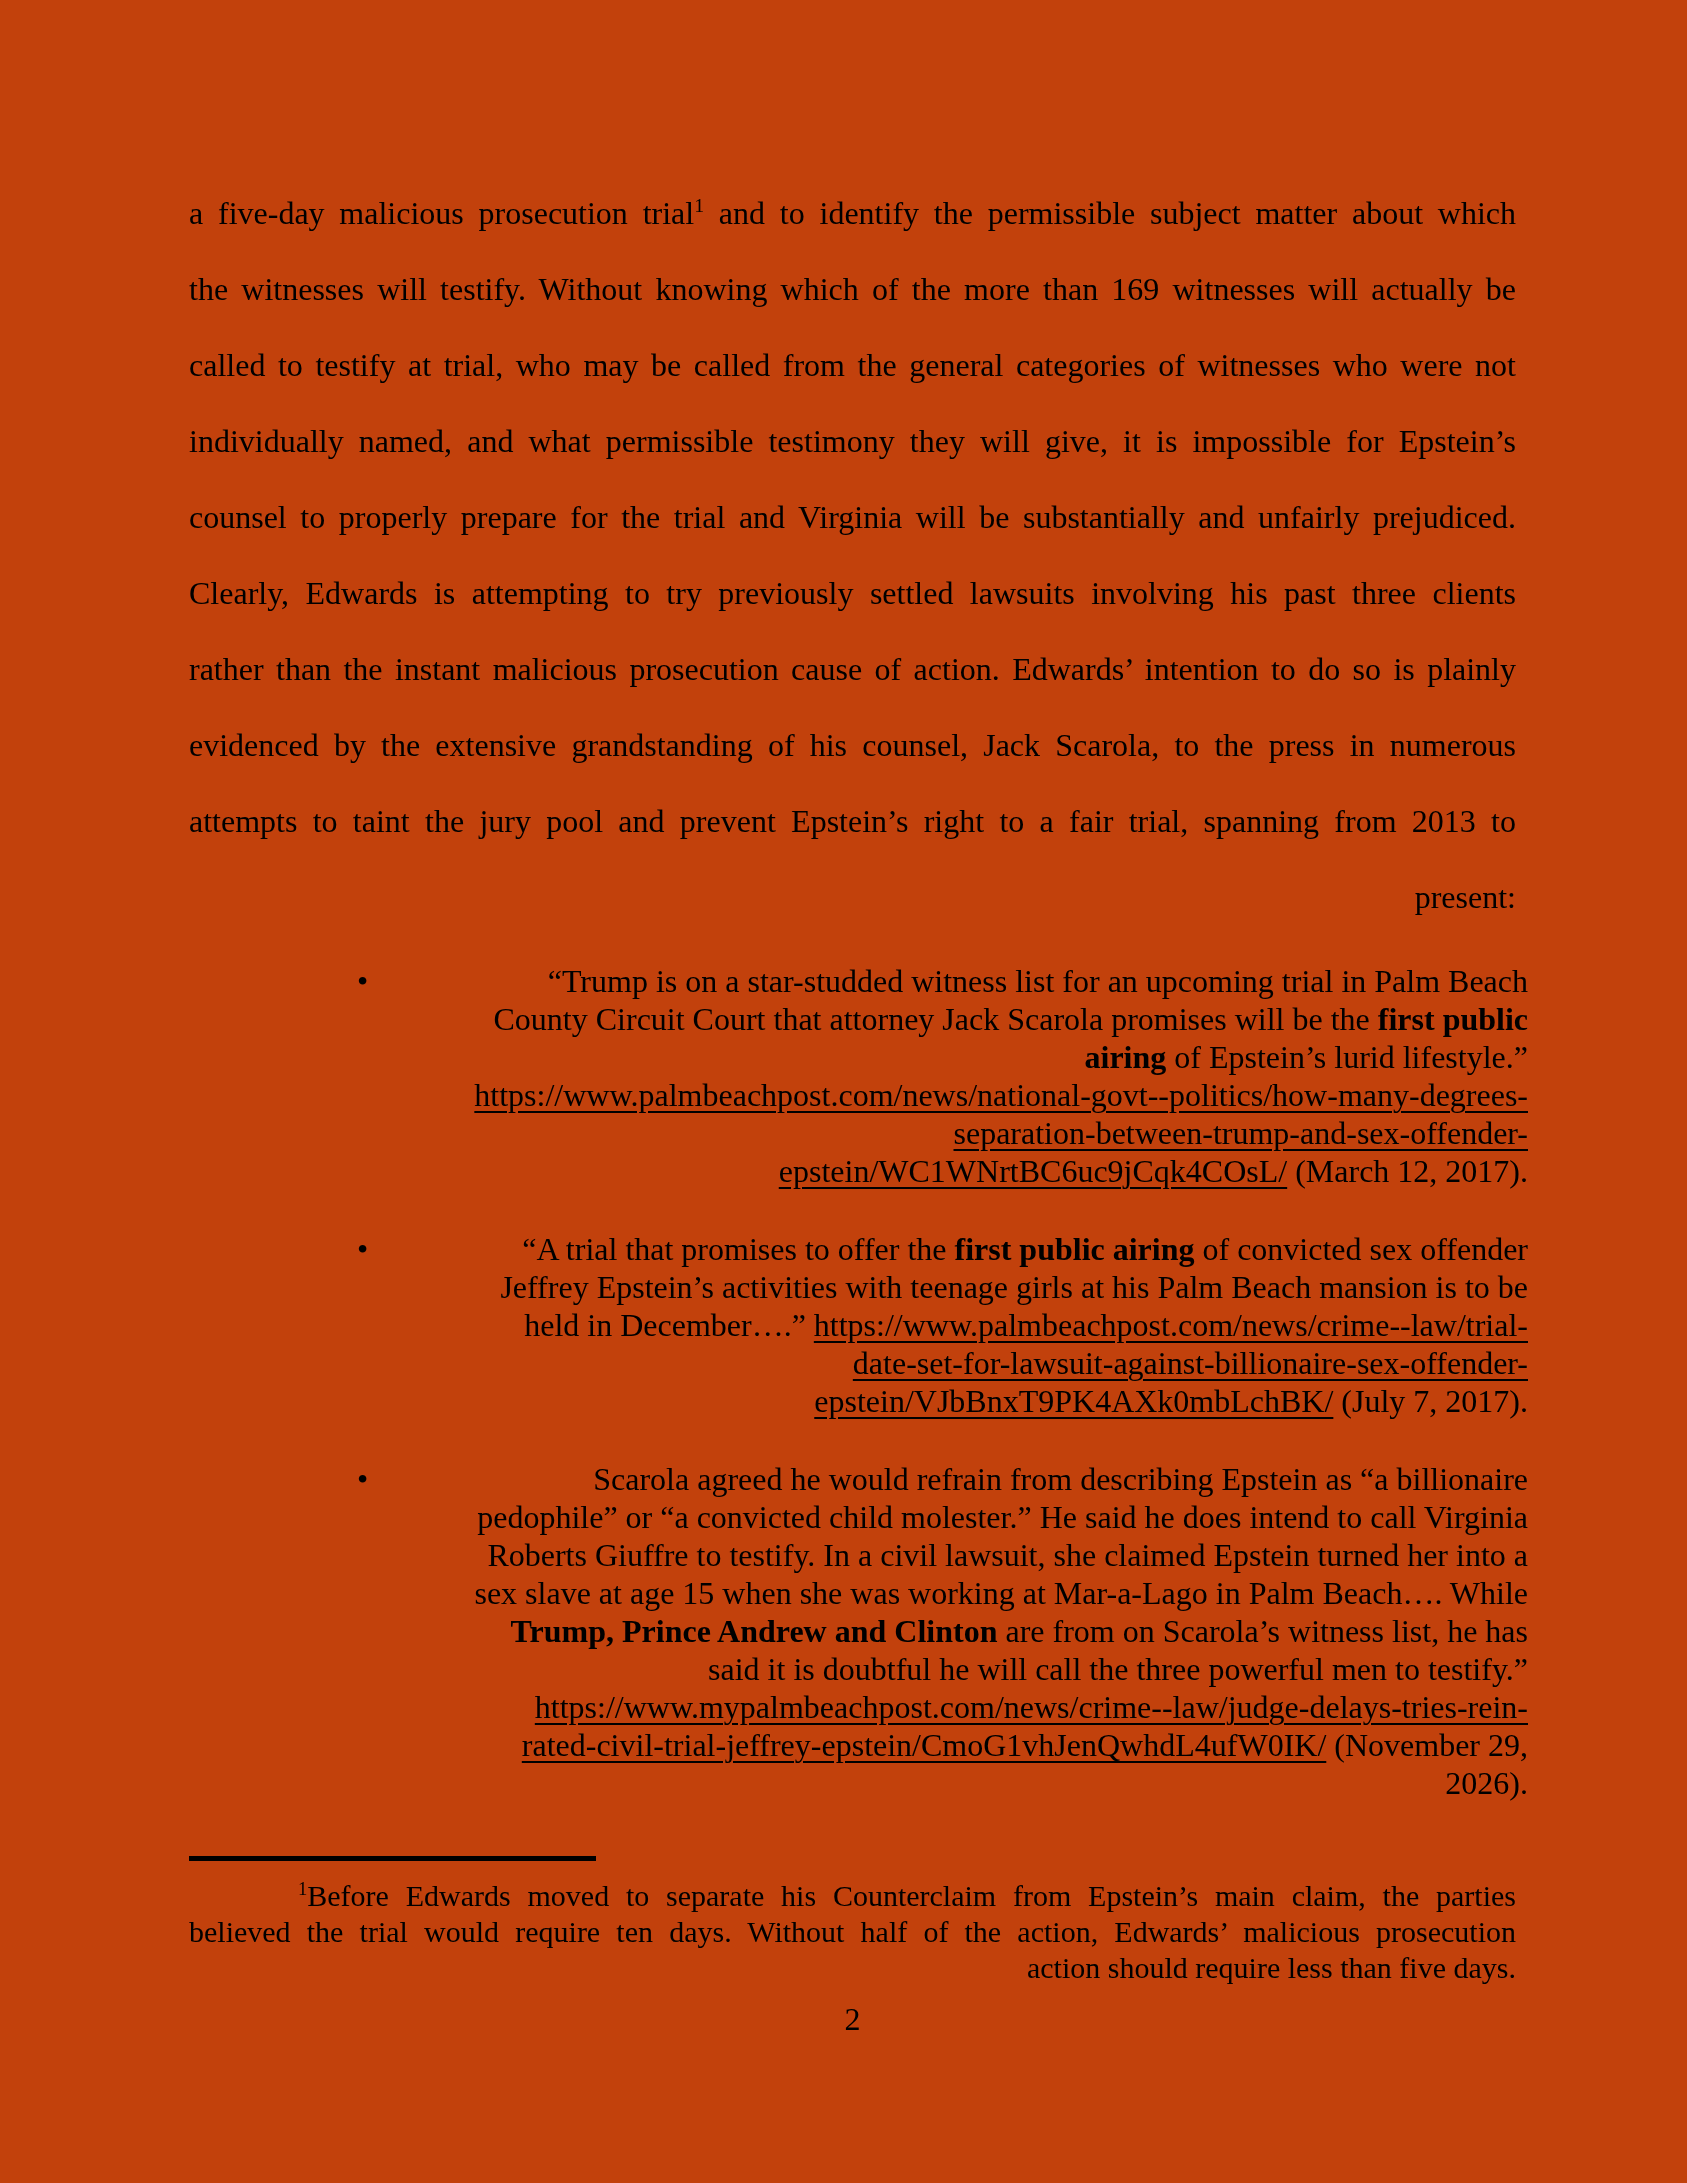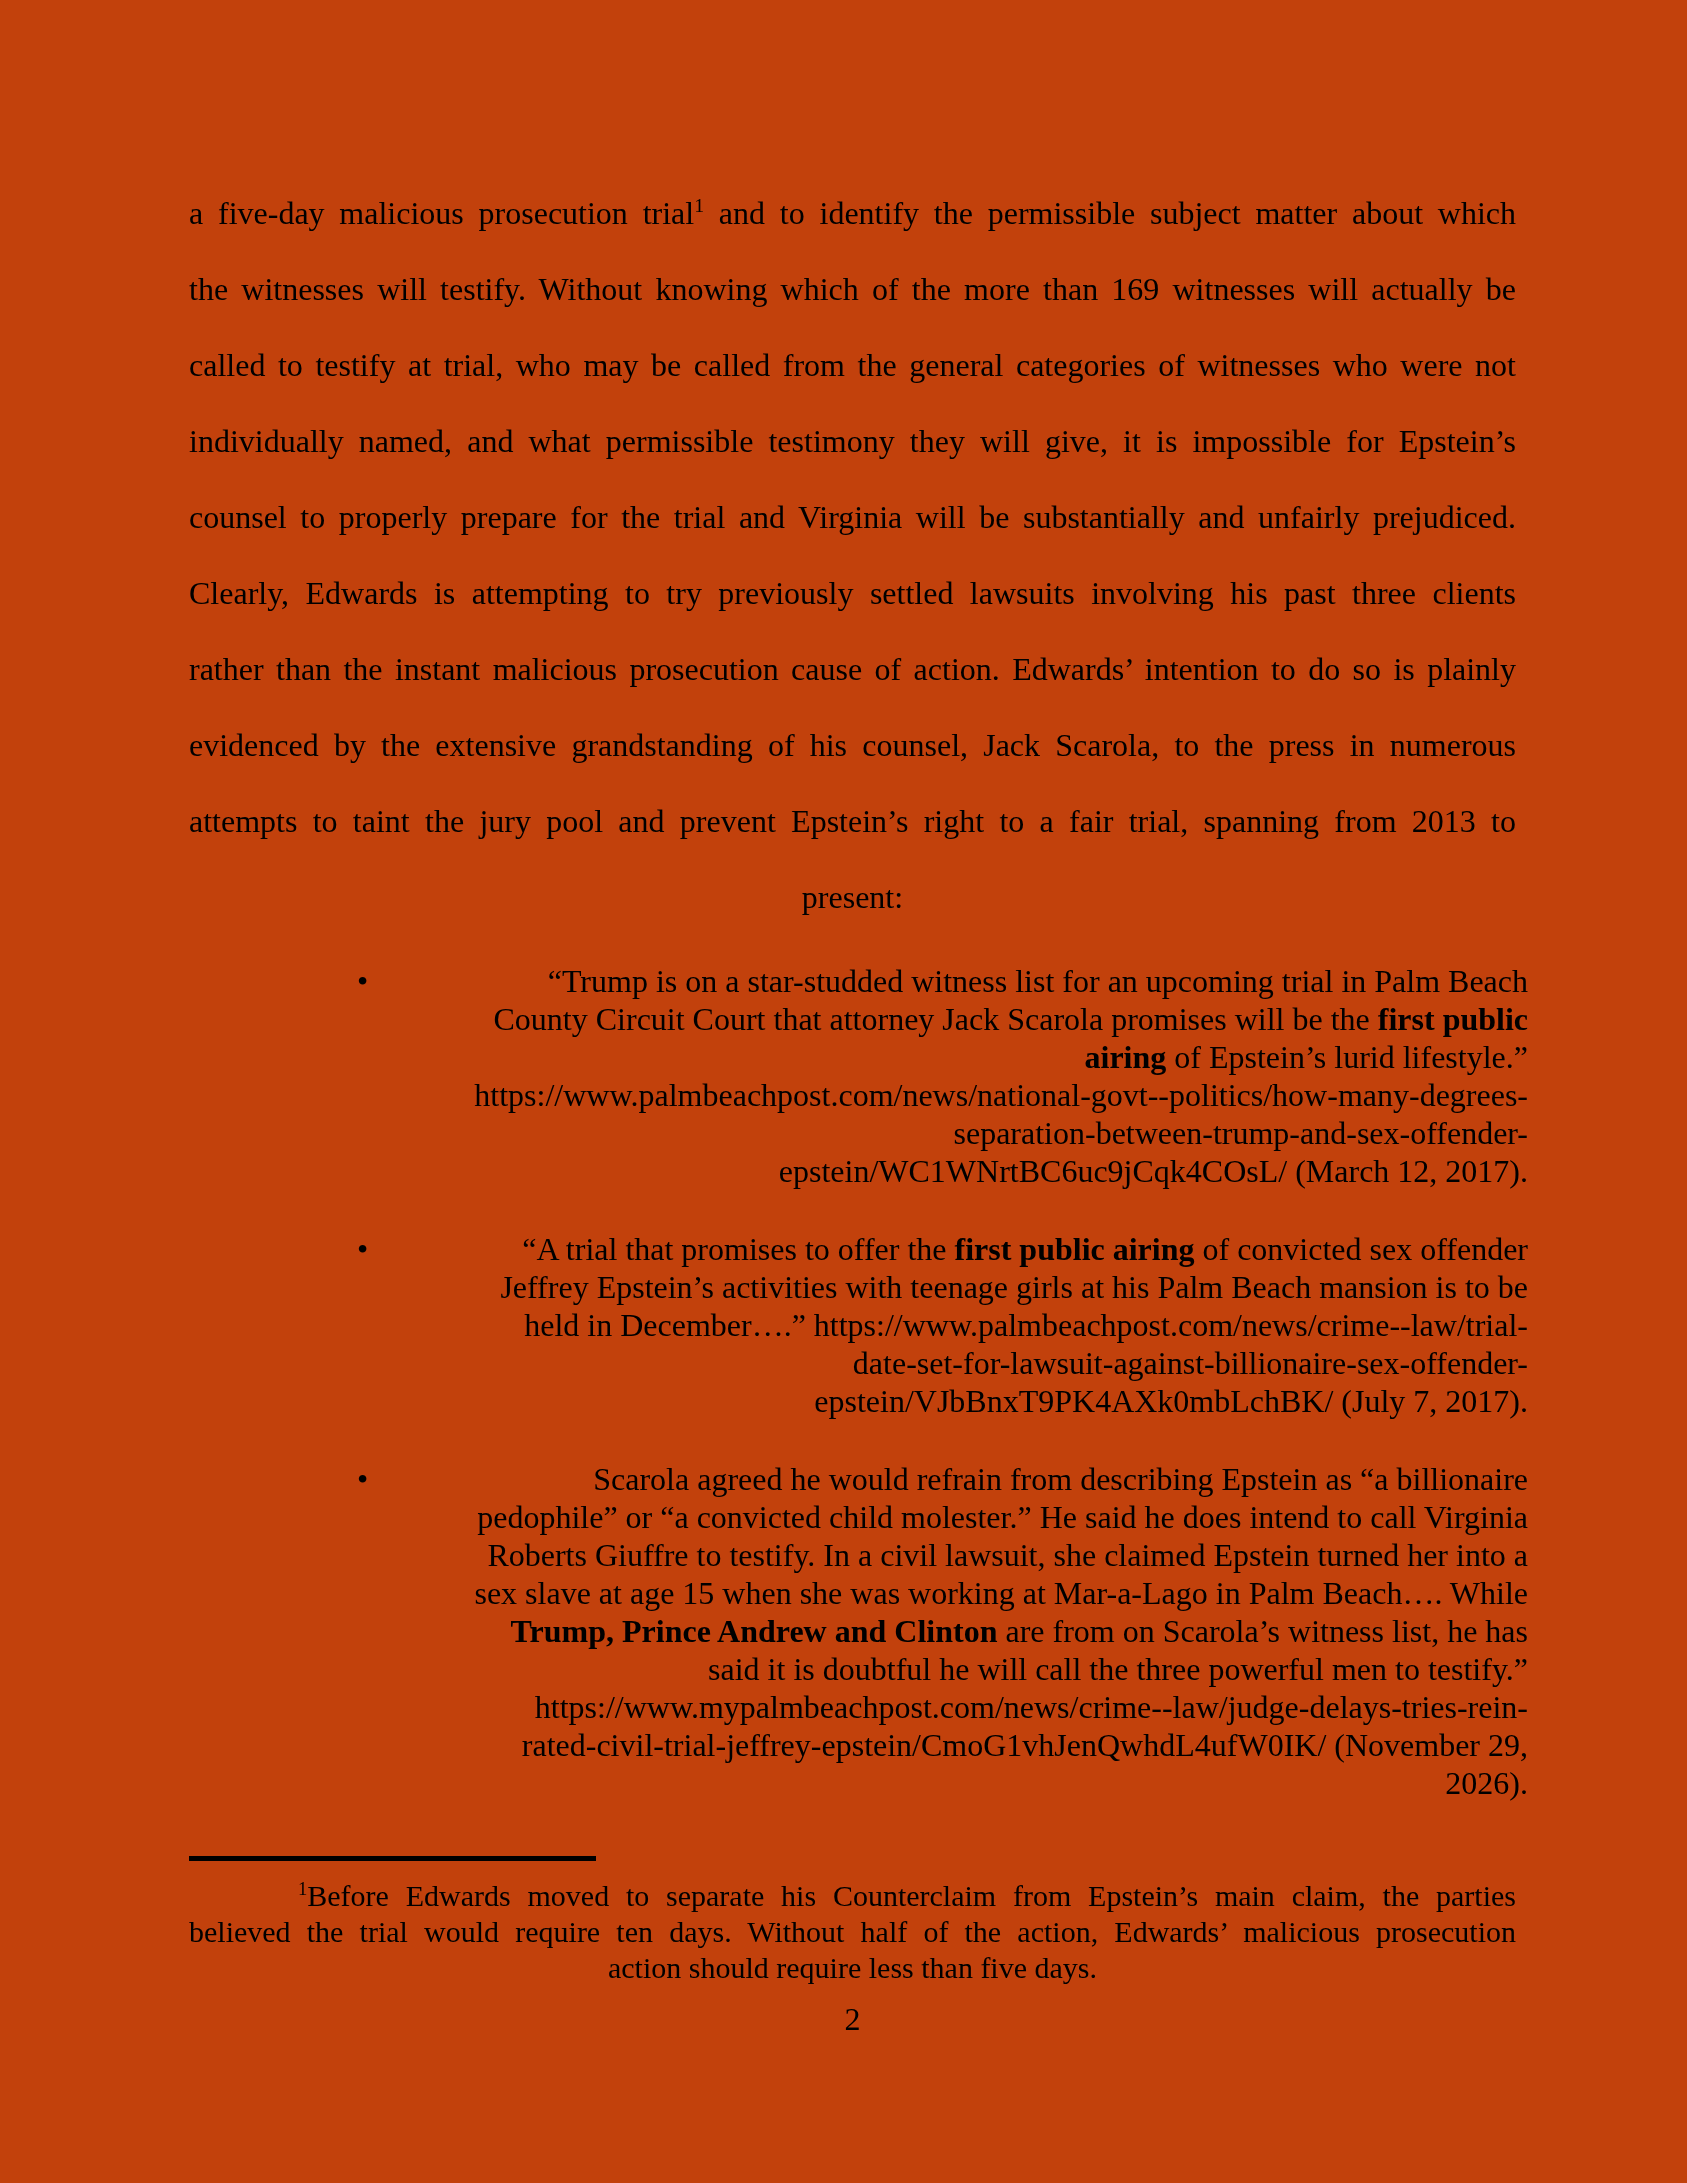--- a/index.html
+++ b/index.html
@@ -13,21 +13,21 @@
     overflow:hidden;
   }
   .body-para{
     position:absolute;
     left:189px;
     top:175px;
     width:1327px;
     font-size:32px;
     line-height:76px;
   }
-  .line{text-align:center;}
+  .line{text-align:right;}
   .just{
     text-align:justify;
     text-align-last:justify;
   }
   .bullets{
     position:absolute;
     left:357px;
     top:962px;
     width:1171px;
     font-size:32px;
@@ -55,20 +55,21 @@
   .page-num{
     position:absolute;
     left:189px;
     top:2001px;
     width:1327px;
     text-align:center;
     font-size:32px;
   }
   .b{font-weight:bold;}
   .u{
+    text-decoration:underline;
     text-decoration-thickness:2px;
     text-underline-offset:4.6px;
   }
   .sup{
     vertical-align:super;
     font-size:0.62em;
     line-height:0;
   }
 </style>
 </head>

